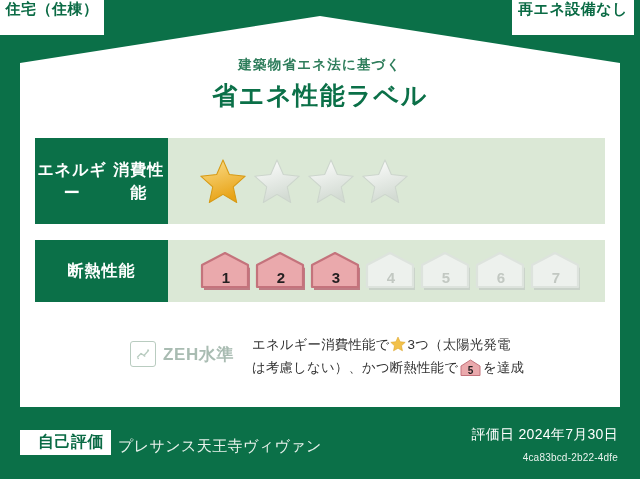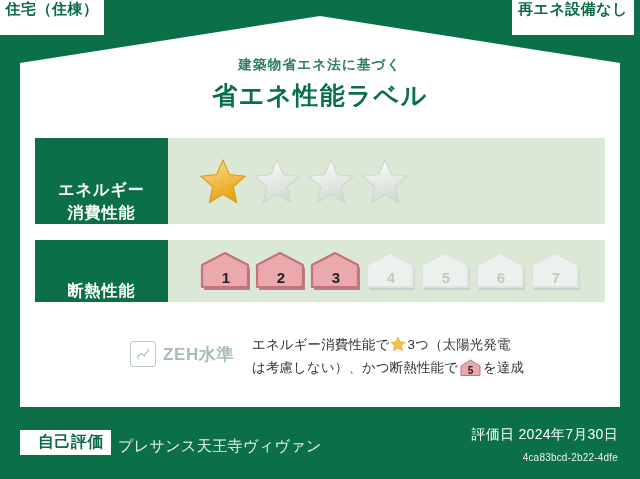--- a/index.html
+++ b/index.html
@@ -97,23 +97,23 @@
 
   .perf-label {
     width: 133px;
     flex: 0 0 133px;
     background: #0b7048;
     color: #ffffff;
     font-weight: bold;
     font-size: 16px;
     letter-spacing: 1px;
     display: flex;
-    flex-direction: column;
+    flex-direction: row;
     align-items: center;
-    justify-content: flex-end;
+    justify-content: center;
     line-height: 1.45;
     text-align: center;
   }
   .perf-value {
     flex: 1 1 auto;
     display: flex;
     align-items: center;
     padding-left: 32px;
   }
 

